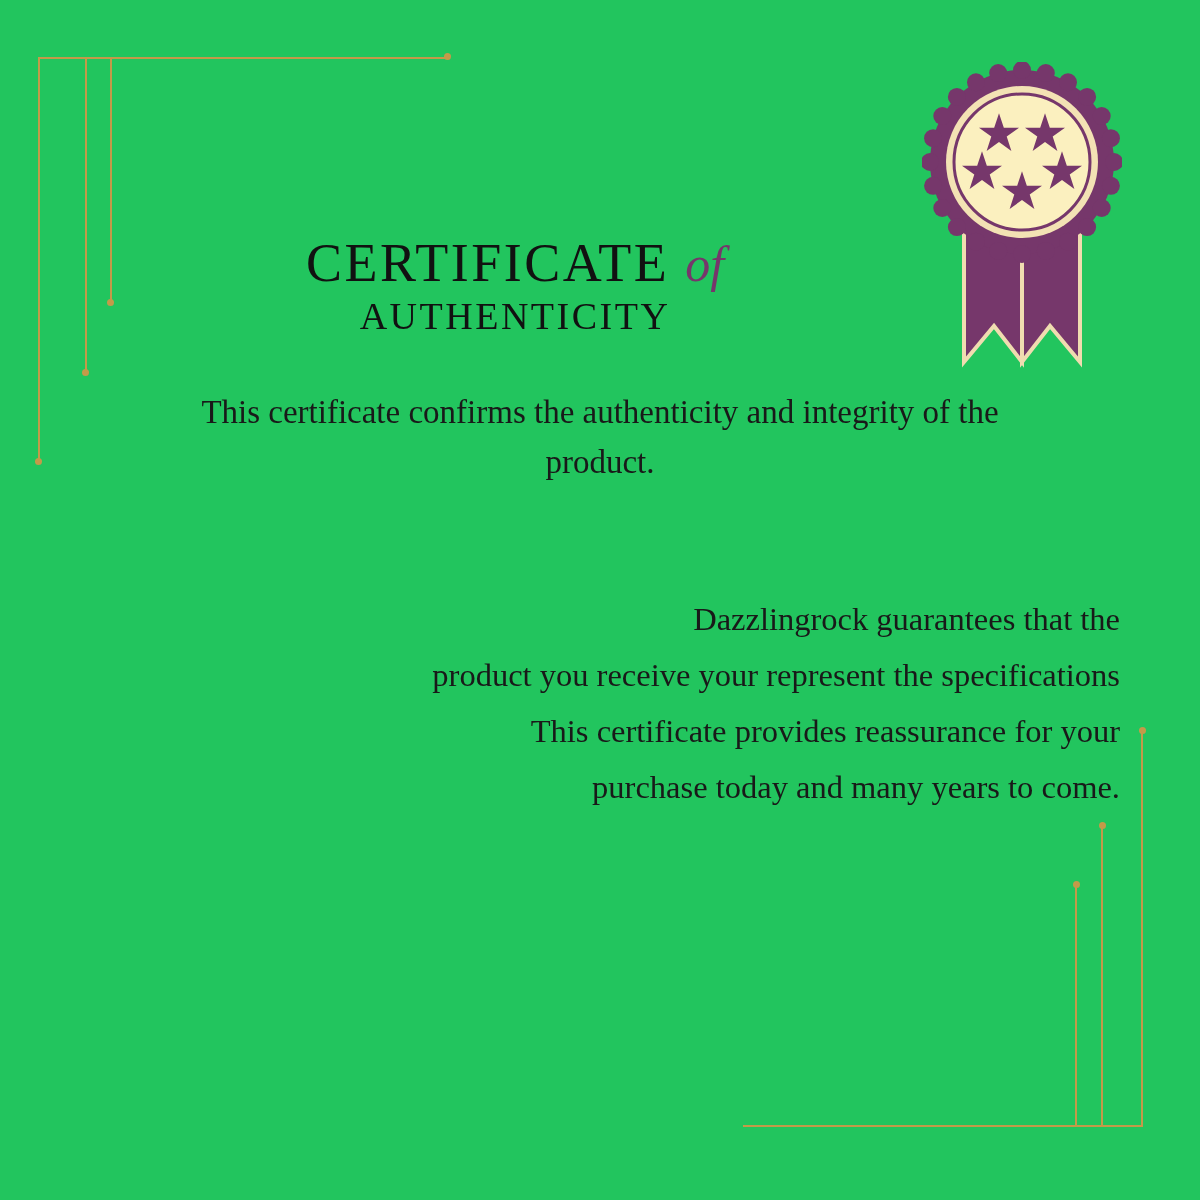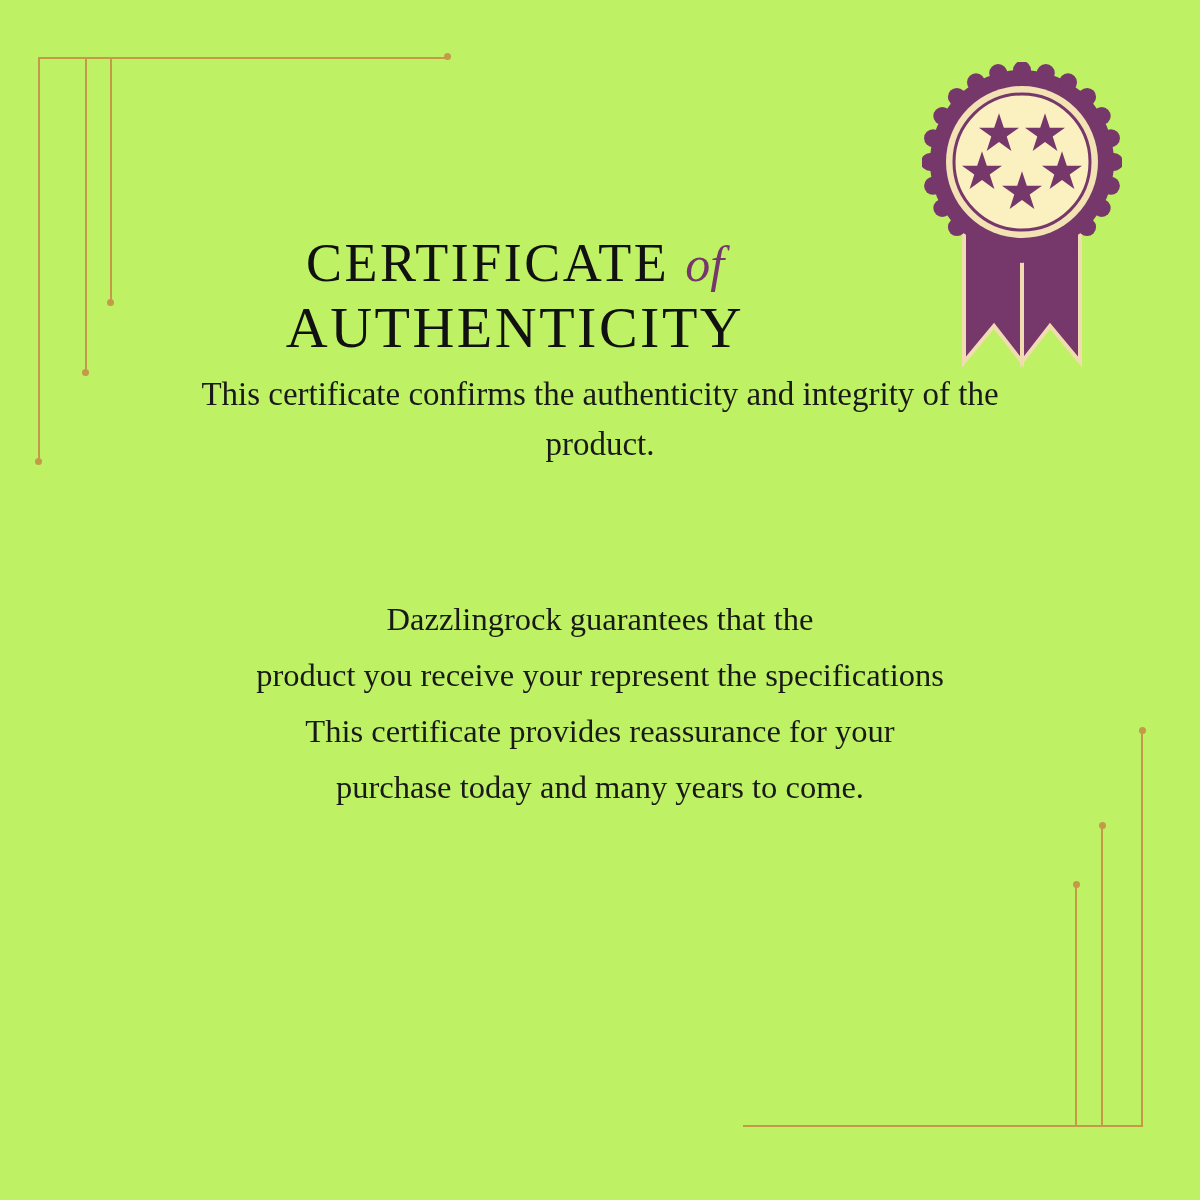--- a/index.html
+++ b/index.html
@@ -11,21 +11,21 @@
     width: 1200px;
     height: 1200px;
     font-family: "Liberation Serif", serif;
     color: #1a1a1a;
     overflow: hidden;
   }
   .certificate {
     position: relative;
     width: 1200px;
     height: 1200px;
-    background: #bef264;
+    background: #22c55e;
   }
 
   
   .corner-deco {
     position: absolute;
   }
   .deco-line {
     position: absolute;
     background: #c49a49;
   }
@@ -84,30 +84,30 @@
     color: #111111;
     font-family: "Liberation Serif", serif;
   }
   .title-line .of {
     font-style: italic;
     color: #76376b;
     letter-spacing: 0px;
     font-size: 50px;
   }
   .title-line2 {
-    font-size: 58px;
+    font-size: 38px;
     letter-spacing: 2.5px;
     line-height: 1.15;
     color: #111111;
     margin-top: -4px;
   }
 
   .subtitle {
     position: absolute;
-    top: 370px;
+    top: 388px;
     left: 0;
     width: 1200px;
     text-align: center;
     font-size: 33px;
     line-height: 1.5;
     color: #191919;
     padding: 0 150px;
     box-sizing: border-box;
   }
 
@@ -116,21 +116,21 @@
     top: 592px;
     left: 0;
     width: 1200px;
     text-align: center;
     font-size: 32.5px;
     line-height: 1.72;
     color: #191919;
     padding: 0 80px;
     box-sizing: border-box;
   }
-  .body-text .ln { display: block; }
+  .body-text .ln { display: block; text-align: right; }
 </style>
 </head>
 <body>
 
 <div class="certificate">
 
   <div class="corner-deco tl">
     <div class="deco-line h1"></div>
     <div class="deco-line v1"></div>
     <div class="deco-line v2"></div>

